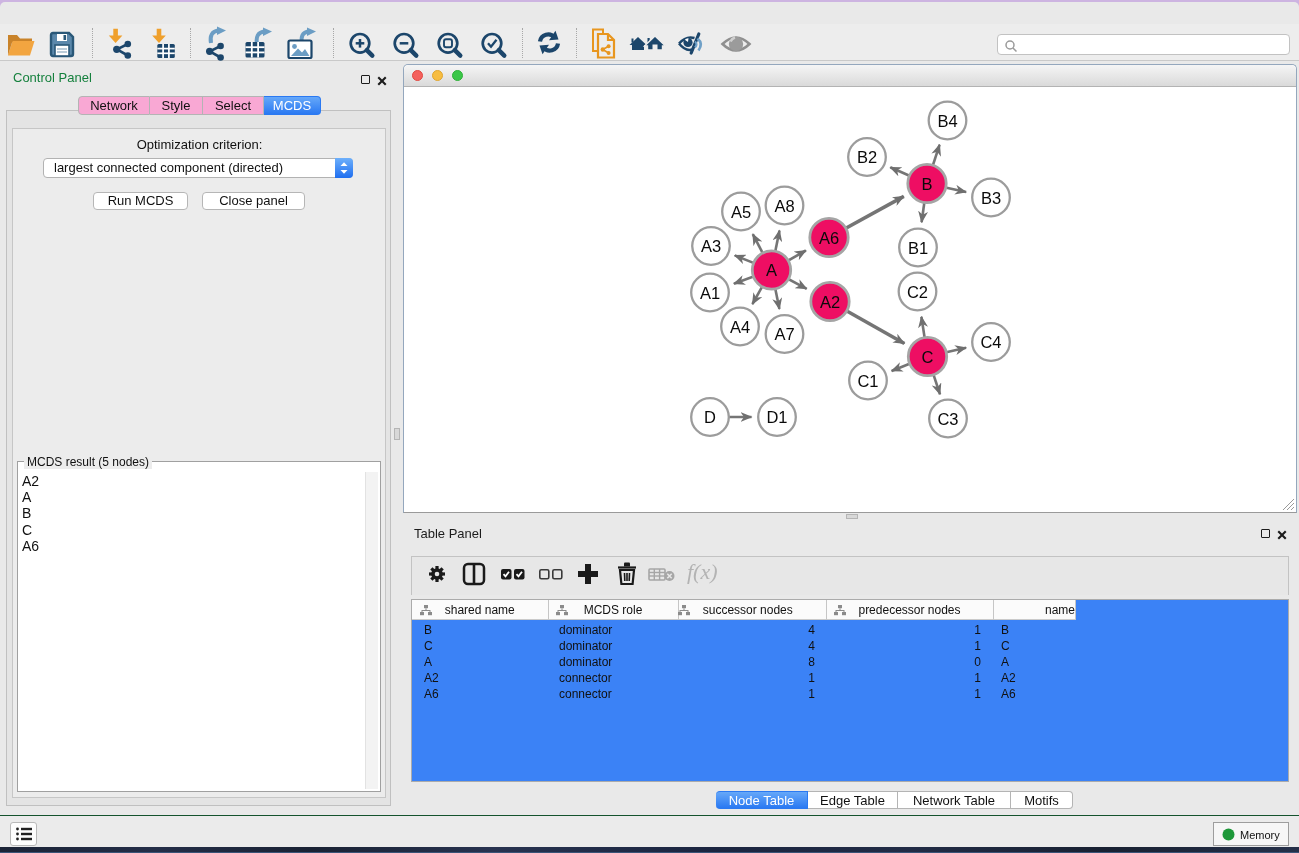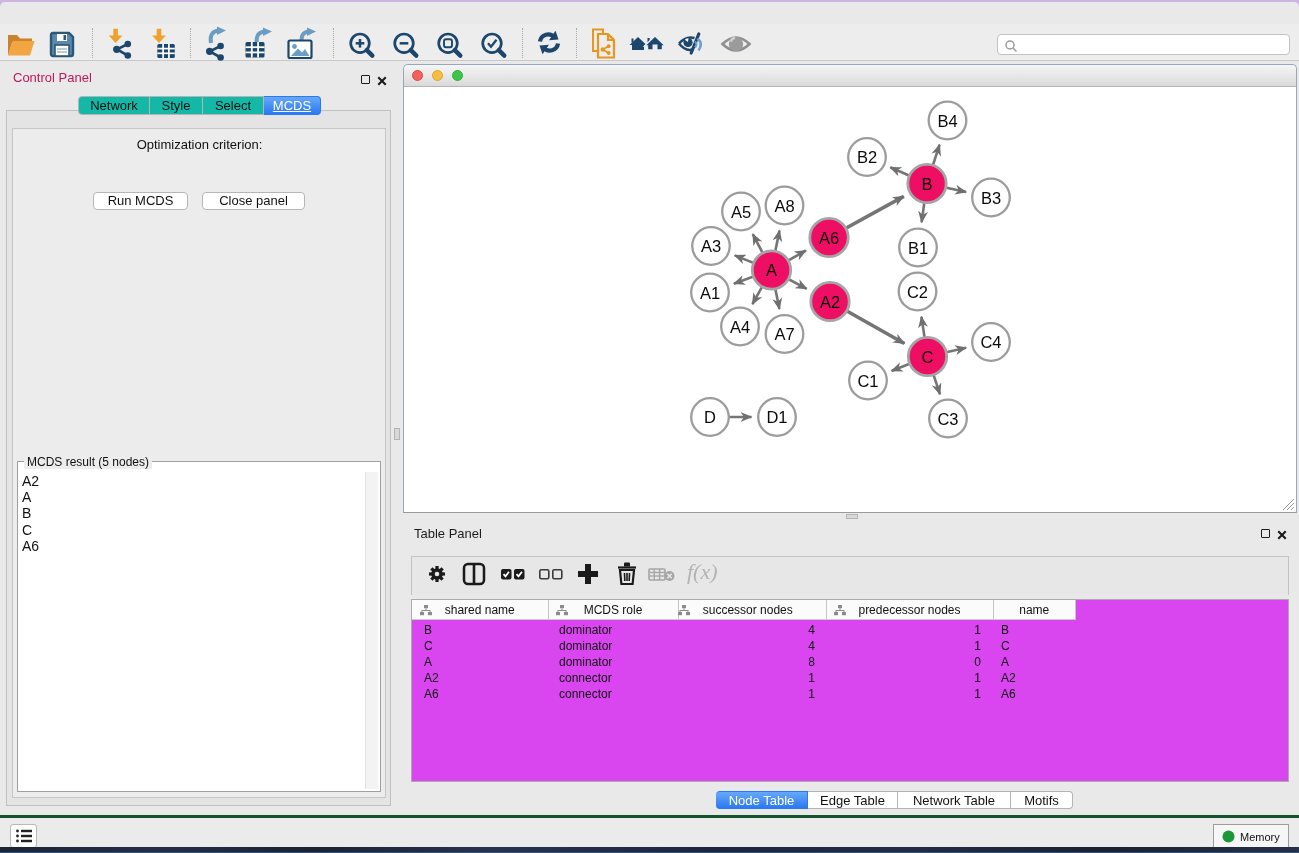--- a/index.html
+++ b/index.html
@@ -11,30 +11,30 @@
   border-bottom:1px solid #3a5478; }
 #appwin { margin-top:2px; width:1299px; height:845px; background:#e9e9e9; border-radius:5px 5px 0 0; }
 #titlebar { left:0; top:2px; width:1299px; height:22px; border-radius:5px 5px 0 0;
   background:linear-gradient(#f7f7f7,#d8d8d8); border-bottom:1px solid #acacac; }
 .tl { position:absolute; top:4px; width:11.5px; height:11.5px; border-radius:50%; }
 #titletext { left:0; top:5px; width:1299px; text-align:center; font-size:13.5px; color:#3c3c3c; }
 #toolbar { left:0; top:24px; width:1299px; height:37px; background:#ededed; border-bottom:1px solid #c9c9c9; }
 .tsep { position:absolute; top:4px; height:30px; width:0; border-left:1px dotted #a8a8a8; }
 #searchbox { left:997px; top:9.5px; width:293px; height:21px; background:#fff; border:1px solid #c2c2c2; border-radius:4px; }
 
-#cptitle { left:13px; top:70px; font-size:13px; color:#be185d; }
+#cptitle { left:13px; top:70px; font-size:13px; color:#15803d; }
 #cpmax { left:361px; top:75px; width:9px; height:9px; border:1.5px solid #1c1c1c; border-radius:1px; }
 #cpclose { left:376px; top:73px; width:12px; height:12px; } #cpclose svg, #tpclose svg { position:static; }
 #cpouter { left:6px; top:110px; width:385px; height:696px; background:#e4e4e4; border:1px solid #c0c0c0; }
 #cpinner { left:12px; top:128px; width:374px; height:670px; background:#ececec; border:1px solid #c6c6c6; }
 .tabs { position:absolute; display:flex; }
-.tab { height:19px; background:#14b8a6; border:1px solid #b4b4b4; border-left:none; font-size:13px;
+.tab { height:19px; background:#f9a8d4; border:1px solid #b4b4b4; border-left:none; font-size:13px;
   color:#111; text-align:center; line-height:18px; }
 .tab.first { border-left:1px solid #b4b4b4; border-radius:4px 0 0 4px; }
-.tab.last { border-radius:0 4px 4px 0;text-decoration:underline; }
+.tab.last { border-radius:0 4px 4px 0; }
 .tab.sel { background:linear-gradient(#66a8f9,#2a79f2); color:#fff; border-color:#2a79f2; }
 #opt { left:7px; top:137px; width:385px; text-align:center; font-size:13px; color:#111; }
 #dropdown { left:43px; top:158px; width:310px; height:20px; background:#fff; border:1px solid #b2b2b2; border-radius:4px; font-size:13px; color:#111; line-height:18px; padding-left:10px; }
 #dropstep { right:-1px; top:-1px; width:18px; height:20px; border-radius:0 4px 4px 0;
   background:linear-gradient(#6eb0fb,#1e6ef0); }
 .btn { position:absolute; height:18px; background:#fff; border:1px solid #b6b6b6; border-radius:4px;
   font-size:13px; color:#111; text-align:center; line-height:16px; }
 #fieldset { left:17px; top:461px; width:364px; height:331px; border:1px solid #a0a0a0; }
 #fslegend { left:24px; top:455px; font-size:12px; background:#ececec; padding:0 3px; color:#111; }
 #mcdslist { left:18px; top:462px; width:362px; height:329px; background:#fff; }
@@ -45,28 +45,28 @@
 #nettitle { left:0; top:0; width:892px; height:22px; border-radius:5px 5px 0 0;
   background:linear-gradient(#f5f5f5,#dadada); border-bottom:1px solid #b3b3b3; }
 .tl2 { position:absolute; top:5px; width:11px; height:11px; border-radius:50%; }
 #netname { left:0; top:4px; width:892px; text-align:center; font-size:13px; color:#222; }
 #grip { right:2px; bottom:2px; width:13px; height:13px; }
 
 #tptitle { left:414px; top:526px; font-size:13px; color:#1c1c1c; }
 #tpmax { left:1261px; top:529px; width:9px; height:9px; border:1.5px solid #1c1c1c; border-radius:1px; }
 #tpclose { left:1276px; top:527px; width:12px; height:12px; }
 #tptools { left:411px; top:556px; width:878px; height:39px; background:#e7e7e7; border:1px solid #c3c3c3; border-bottom:none; }
-#tptable { left:411px; top:599px; width:878px; height:183px; background:#d946ef; border:1px solid #ababab; }
+#tptable { left:411px; top:599px; width:878px; height:183px; background:#3b82f6; border:1px solid #ababab; }
 #thead { left:0; top:0px; width:664px; height:20px; background:#fbfbfb; border-bottom:1px solid #cacaca; }
 .th { position:absolute; top:0; height:20px; border-right:1px solid #c6c6c6; font-size:12px; color:#111; text-align:center; line-height:20px; }
 .td { position:absolute; font-size:12px; color:#111; }
 .tabs2 { position:absolute; display:flex; }
 .tab2 { height:18px; background:#fff; border:1px solid #b4b4b4; border-left:none; font-size:13px; color:#111; text-align:center; line-height:17px; }
 
-#statusbar { left:0; top:815px; width:1299px; height:32px; background:#ebebeb; border-top:3px solid #14532d; }
+#statusbar { left:0; top:815px; width:1299px; height:32px; background:#ebebeb; border-top:1px solid #14532d; }
 #listbtn { left:10px; top:6px; width:27px; height:24px; background:#fdfdfd; border:1px solid #b9b9b9; border-radius:3px; }
 #membtn { left:1213px; top:6px; width:76px; height:24px; background:#f6f6f6; border:1px solid #9d9d9d; font-size:11px; color:#111; }
 svg { position:absolute; overflow:visible; }
 .nl { font-family:"Liberation Sans",sans-serif; font-size:16.5px; fill:#0a0a0a; text-anchor:middle; }
 </style>
 </head>
 <body>
 <div id="appwin">
   <div class="abs" id="toolbar">
     <svg width="30" height="32" viewBox="0 0 30 32" style="left:6px;top:4px;">
@@ -211,20 +211,28 @@
       </svg></div>
   <div class="abs" id="cpouter"></div>
   <div class="abs" id="cpinner"></div>
   <div class="tabs" style="left:78px;top:96px;">
     <div class="tab first" style="width:72px;">Network</div>
     <div class="tab" style="width:53px;">Style</div>
     <div class="tab" style="width:61px;">Select</div>
     <div class="tab sel last" style="width:57px;">MCDS</div>
   </div>
   <div class="abs" id="opt">Optimization criterion:</div>
+  <div class="abs" id="dropdown">largest connected component (directed)
+    <div class="abs" id="dropstep">
+      <svg width="18" height="20" viewBox="0 0 18 20" style="left:0;top:0;">
+        <path d="M5.5 8 L9 4.2 L12.5 8 Z" fill="#fff"></path>
+        <path d="M5.5 12 L9 15.8 L12.5 12 Z" fill="#fff"></path>
+      </svg>
+    </div>
+  </div>
   <div class="btn" style="left:93px;top:192px;width:95px;">Run MCDS</div>
   <div class="btn" style="left:202px;top:192px;width:103px;">Close panel</div>
   <div class="abs" id="fieldset"></div>
   <div class="abs" id="mcdslist">
     <div class="abs" id="mcdstrack"></div>
     <div class="li" style="top:11px;">A2</div>
     <div class="li" style="top:27px;">A</div>
     <div class="li" style="top:43px;">B</div>
     <div class="li" style="top:60px;">C</div>
     <div class="li" style="top:76px;">A6</div>
@@ -368,21 +376,21 @@
       <path d="M19.3 11.8 L23.7 16.2 M23.7 11.8 L19.3 16.2" stroke="#e7e7e7" stroke-width="1.6"></path>
     </svg>
     <div class="abs" style="left:275px;top:2px;width:50px;font-family:'Liberation Serif',serif;font-style:italic;font-size:22px;color:#b3b3b3;">f(x)</div>
   </div>
   <div class="abs" id="tptable">
     <div class="abs" id="thead">
       <div class="th" style="left:0;width:136.5px;">shared name</div>
       <div class="th" style="left:136.5px;width:130px;">MCDS role</div>
       <div class="th" style="left:258px;width:156.5px;">successor nodes</div>
       <div class="th" style="left:414.5px;width:167px;">predecessor nodes</div>
-      <div class="th" style="left:581.5px;width:82.5px;">name</div>
+      <div class="th" style="left:581.5px;width:82.5px;text-align:right;">name</div>
       <svg class="oi" width="12" height="11" viewBox="0 0 12 11" style="left:8px;top:5px;">
           <use href="#orgic"></use>
         </svg>
       <svg class="oi" width="12" height="11" viewBox="0 0 12 11" style="left:144px;top:5px;">
           <use href="#orgic"></use>
         </svg>
       <svg class="oi" width="12" height="11" viewBox="0 0 12 11" style="left:266px;top:5px;">
           <use href="#orgic"></use>
         </svg>
       <svg class="oi" width="12" height="11" viewBox="0 0 12 11" style="left:422px;top:5px;">

